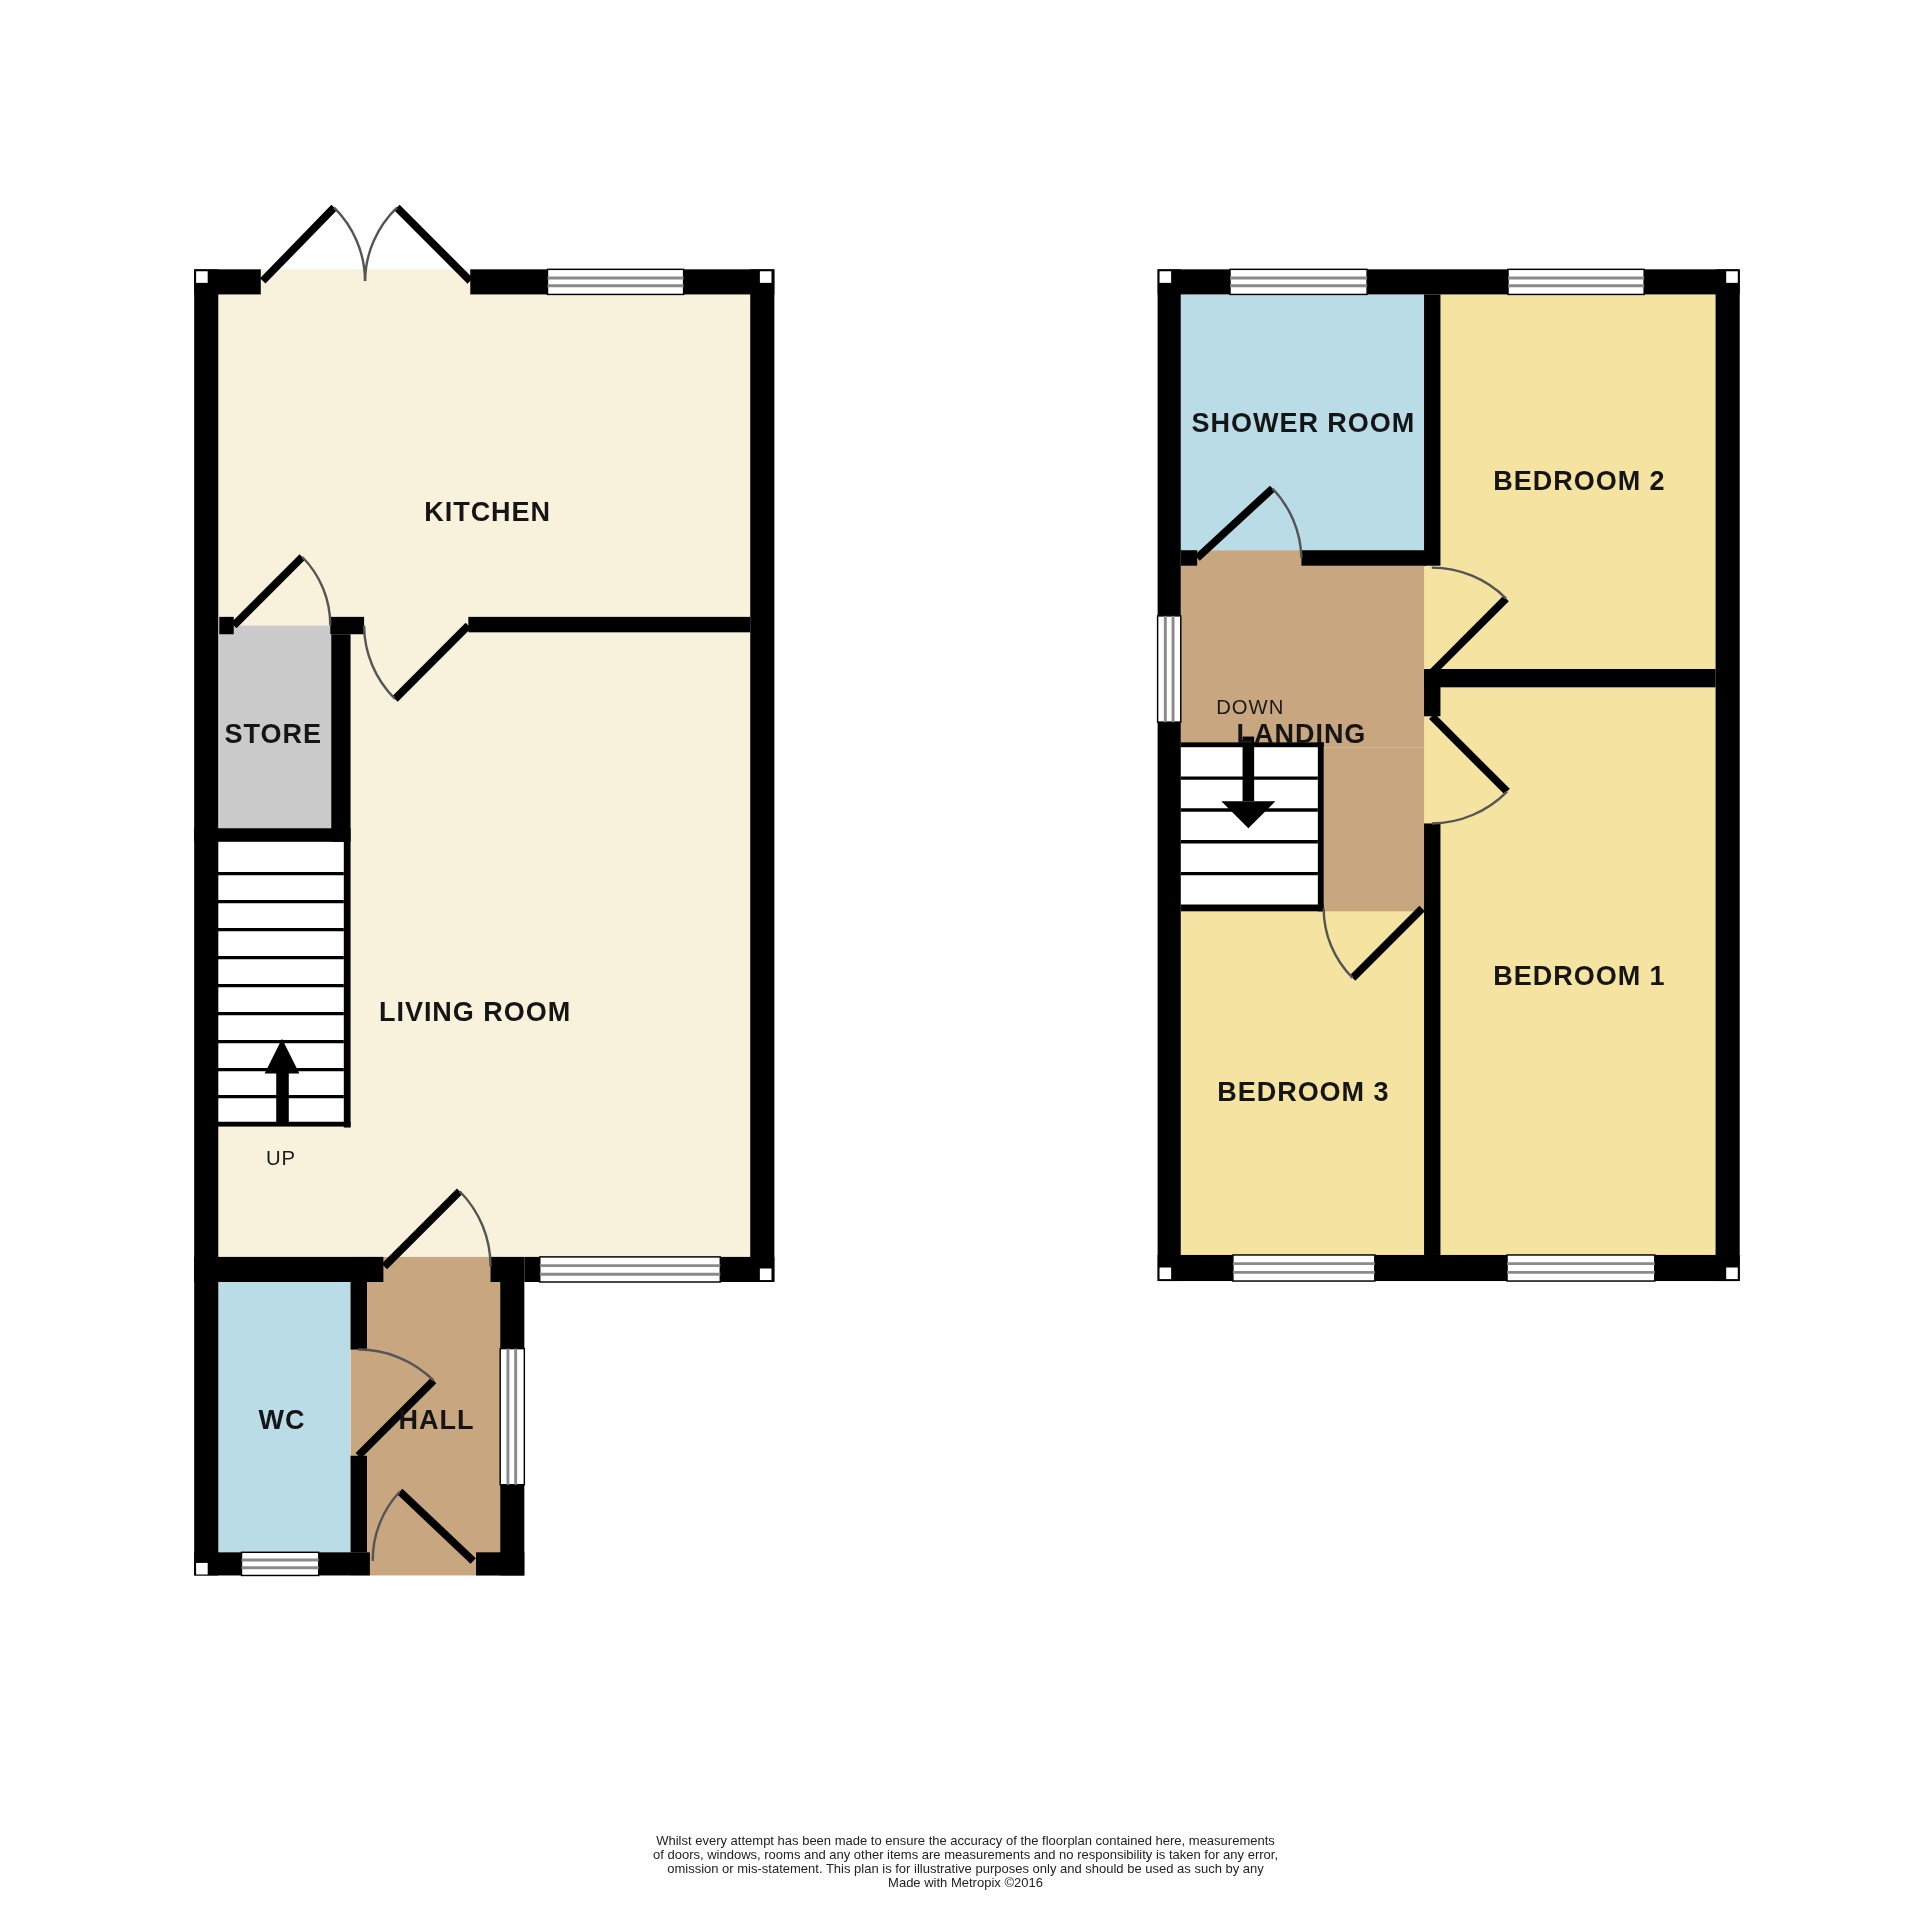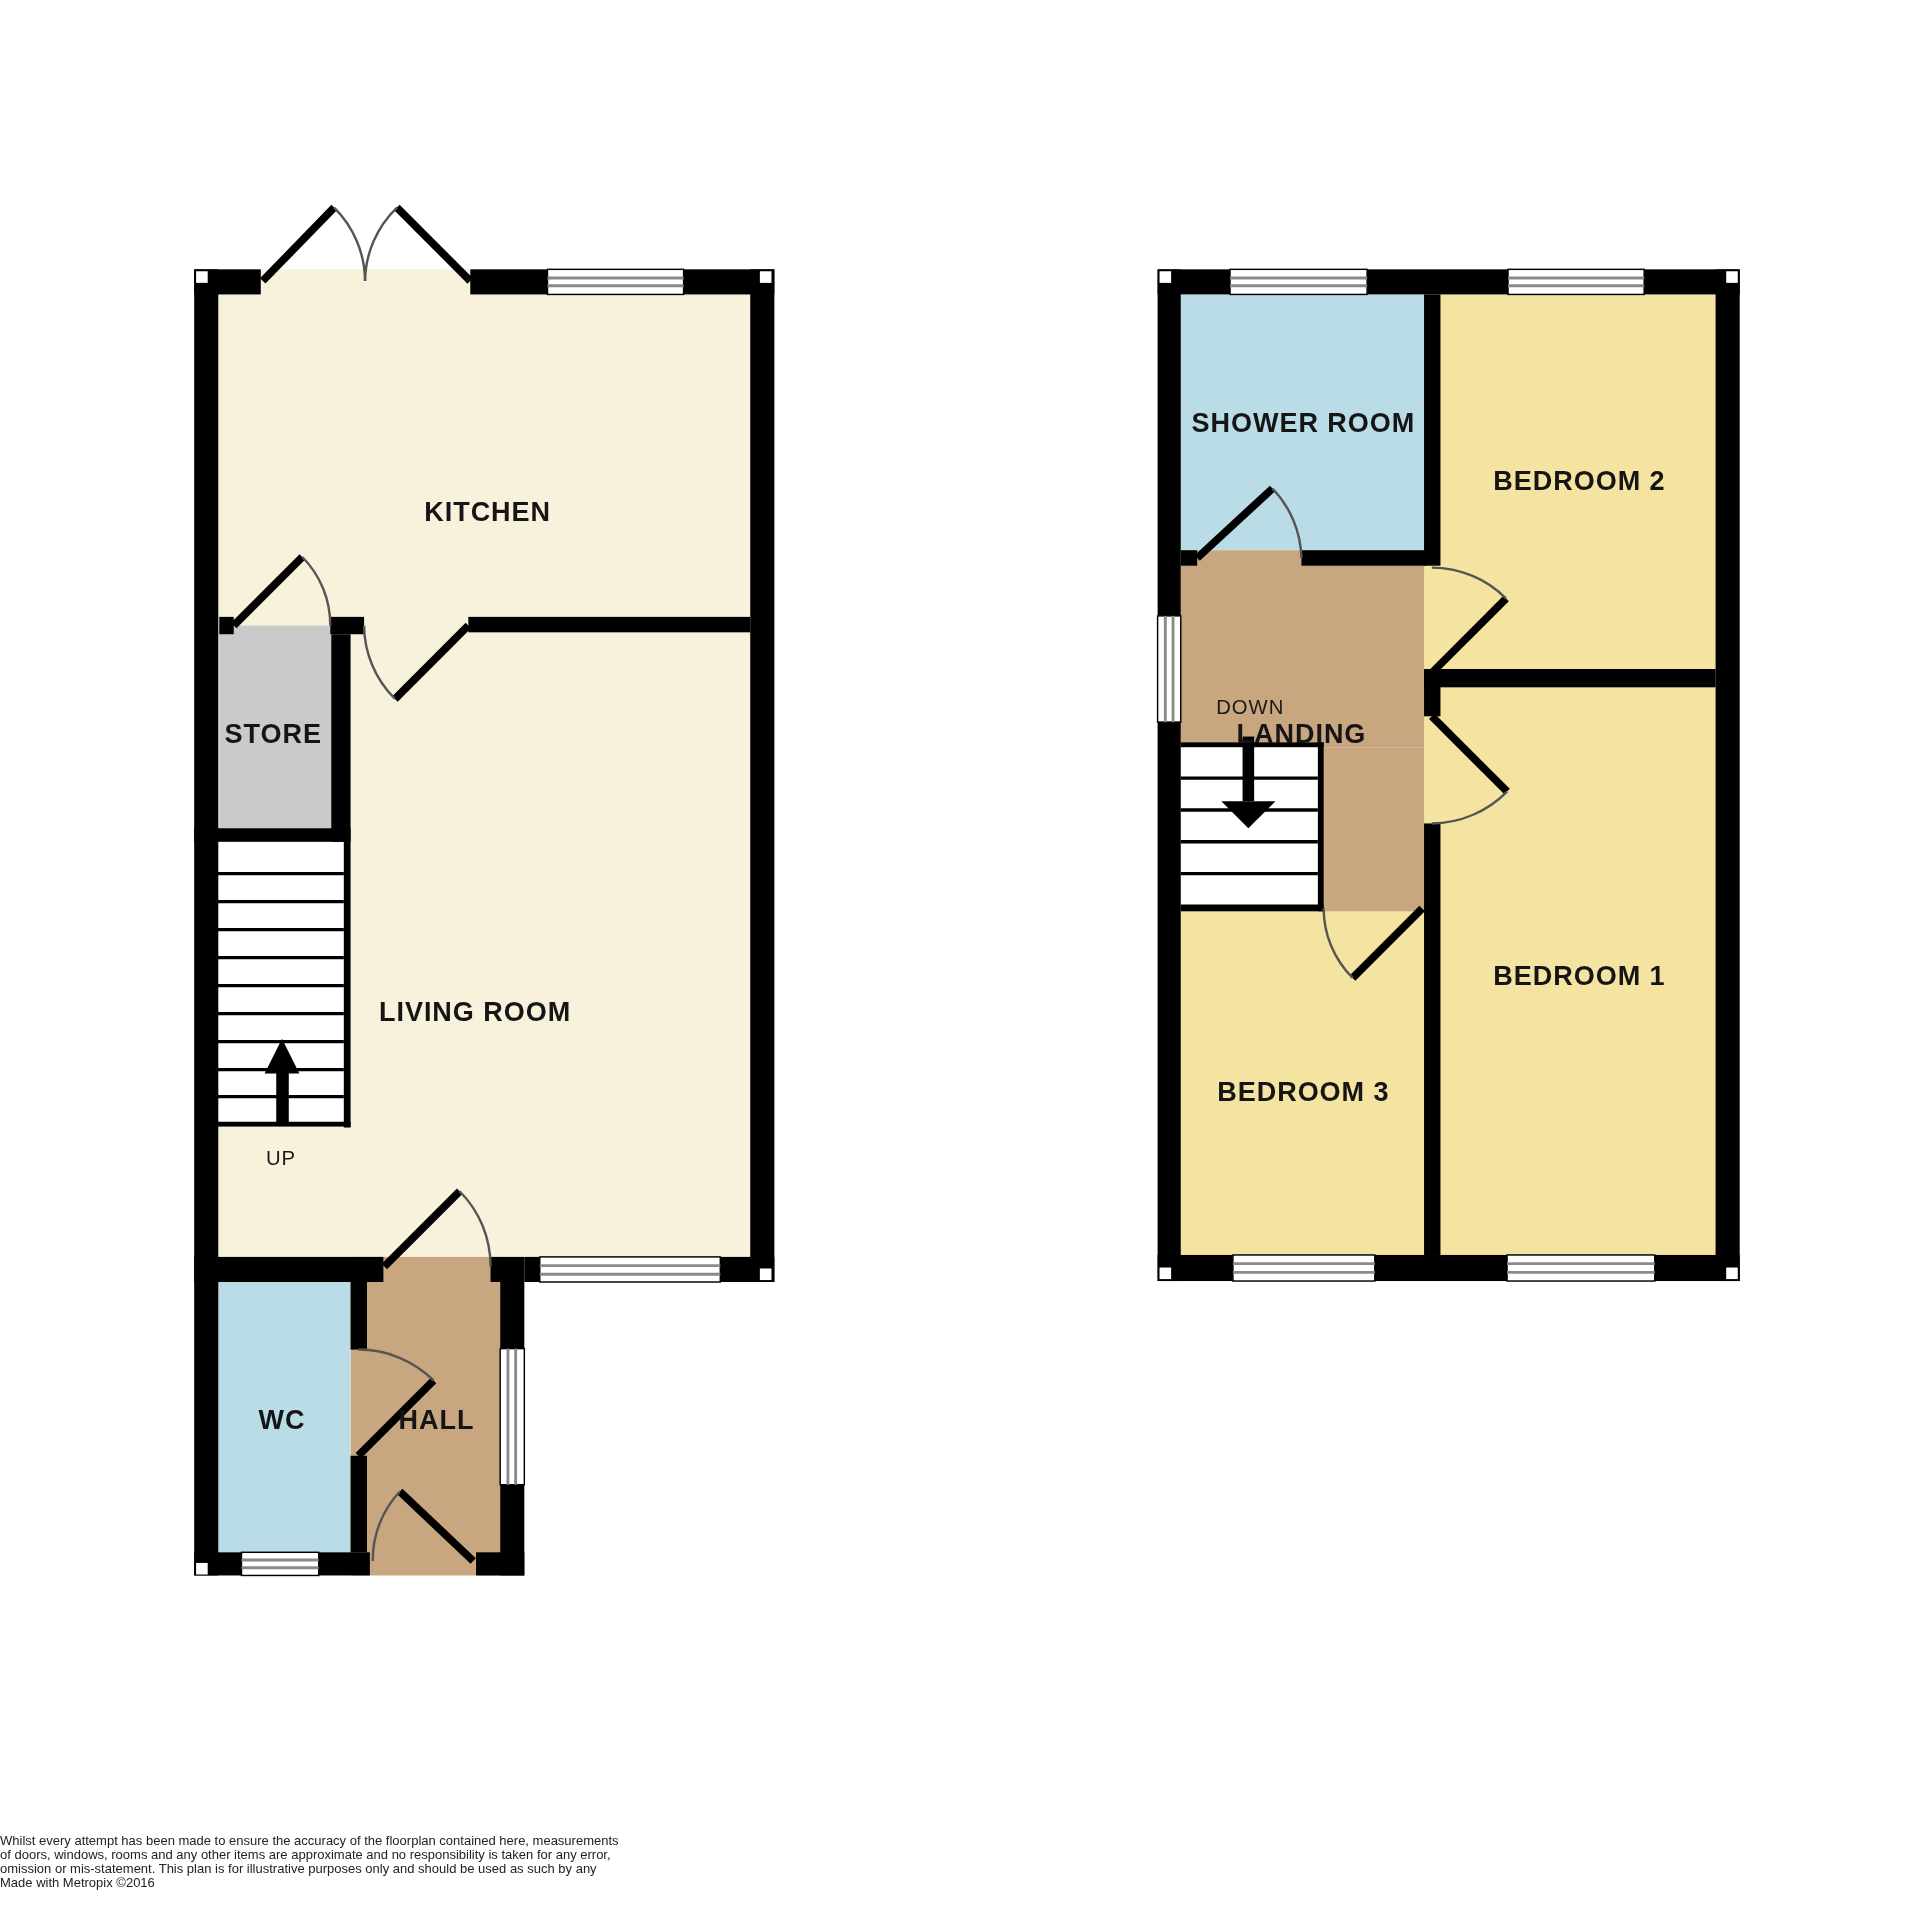--- a/index.html
+++ b/index.html
@@ -12,21 +12,21 @@
   .winline{stroke:#8a8a8a;stroke-width:3;fill:none;}
   .leaf{stroke:#000;stroke-width:8;fill:none;}
   .arc{stroke:#555;stroke-width:2.5;fill:none;}
   .stairbox{fill:#fff;}
   .tread{stroke:#000;stroke-width:3.5;}
   .arrow{fill:#000;}
   .room-label{font-family:"Liberation Sans",sans-serif;font-weight:bold;font-size:28px;
               letter-spacing:1px;fill:#151515;text-anchor:middle;}
   .small-label{font-family:"Liberation Sans",sans-serif;font-weight:400;font-size:21px;
                letter-spacing:1px;fill:#1a1a1a;text-anchor:middle;}
-  .disclaimer{position:absolute;left:0;top:1834px;width:1931px;text-align:left;
+  .disclaimer{position:absolute;left:0;top:1834px;width:1931px;text-align:center;
               font-family:"Liberation Sans",sans-serif;font-size:13px;line-height:14px;
               color:#222;}
 </style>
 </head>
 <body>
 
 <div class="page">
 <svg width="1931" height="1923" viewBox="0 0 2000 1992">
 
   <g>
@@ -237,18 +237,18 @@
     <text class="room-label" x="1636" y="508">BEDROOM 2</text>
     <text class="small-label" x="1295" y="740">DOWN</text>
     <text class="room-label" x="1348" y="770">LANDING</text>
     <text class="room-label" x="1350" y="1140">BEDROOM 3</text>
     <text class="room-label" x="1636" y="1020">BEDROOM 1</text>
   </g>
 </svg>
 
 <div class="disclaimer">
   <div>Whilst every attempt has been made to ensure the accuracy of the floorplan contained here, measurements</div>
-  <div>of doors, windows, rooms and any other items are approximate and no responsibility is taken for any error,</div>
+  <div>of doors, windows, rooms and any other items are measurements and no responsibility is taken for any error,</div>
   <div>omission or mis-statement. This plan is for illustrative purposes only and should be used as such by any</div>
   <div>Made with Metropix ©2016</div>
 </div>
 </div>
 
 
 </body></html>

